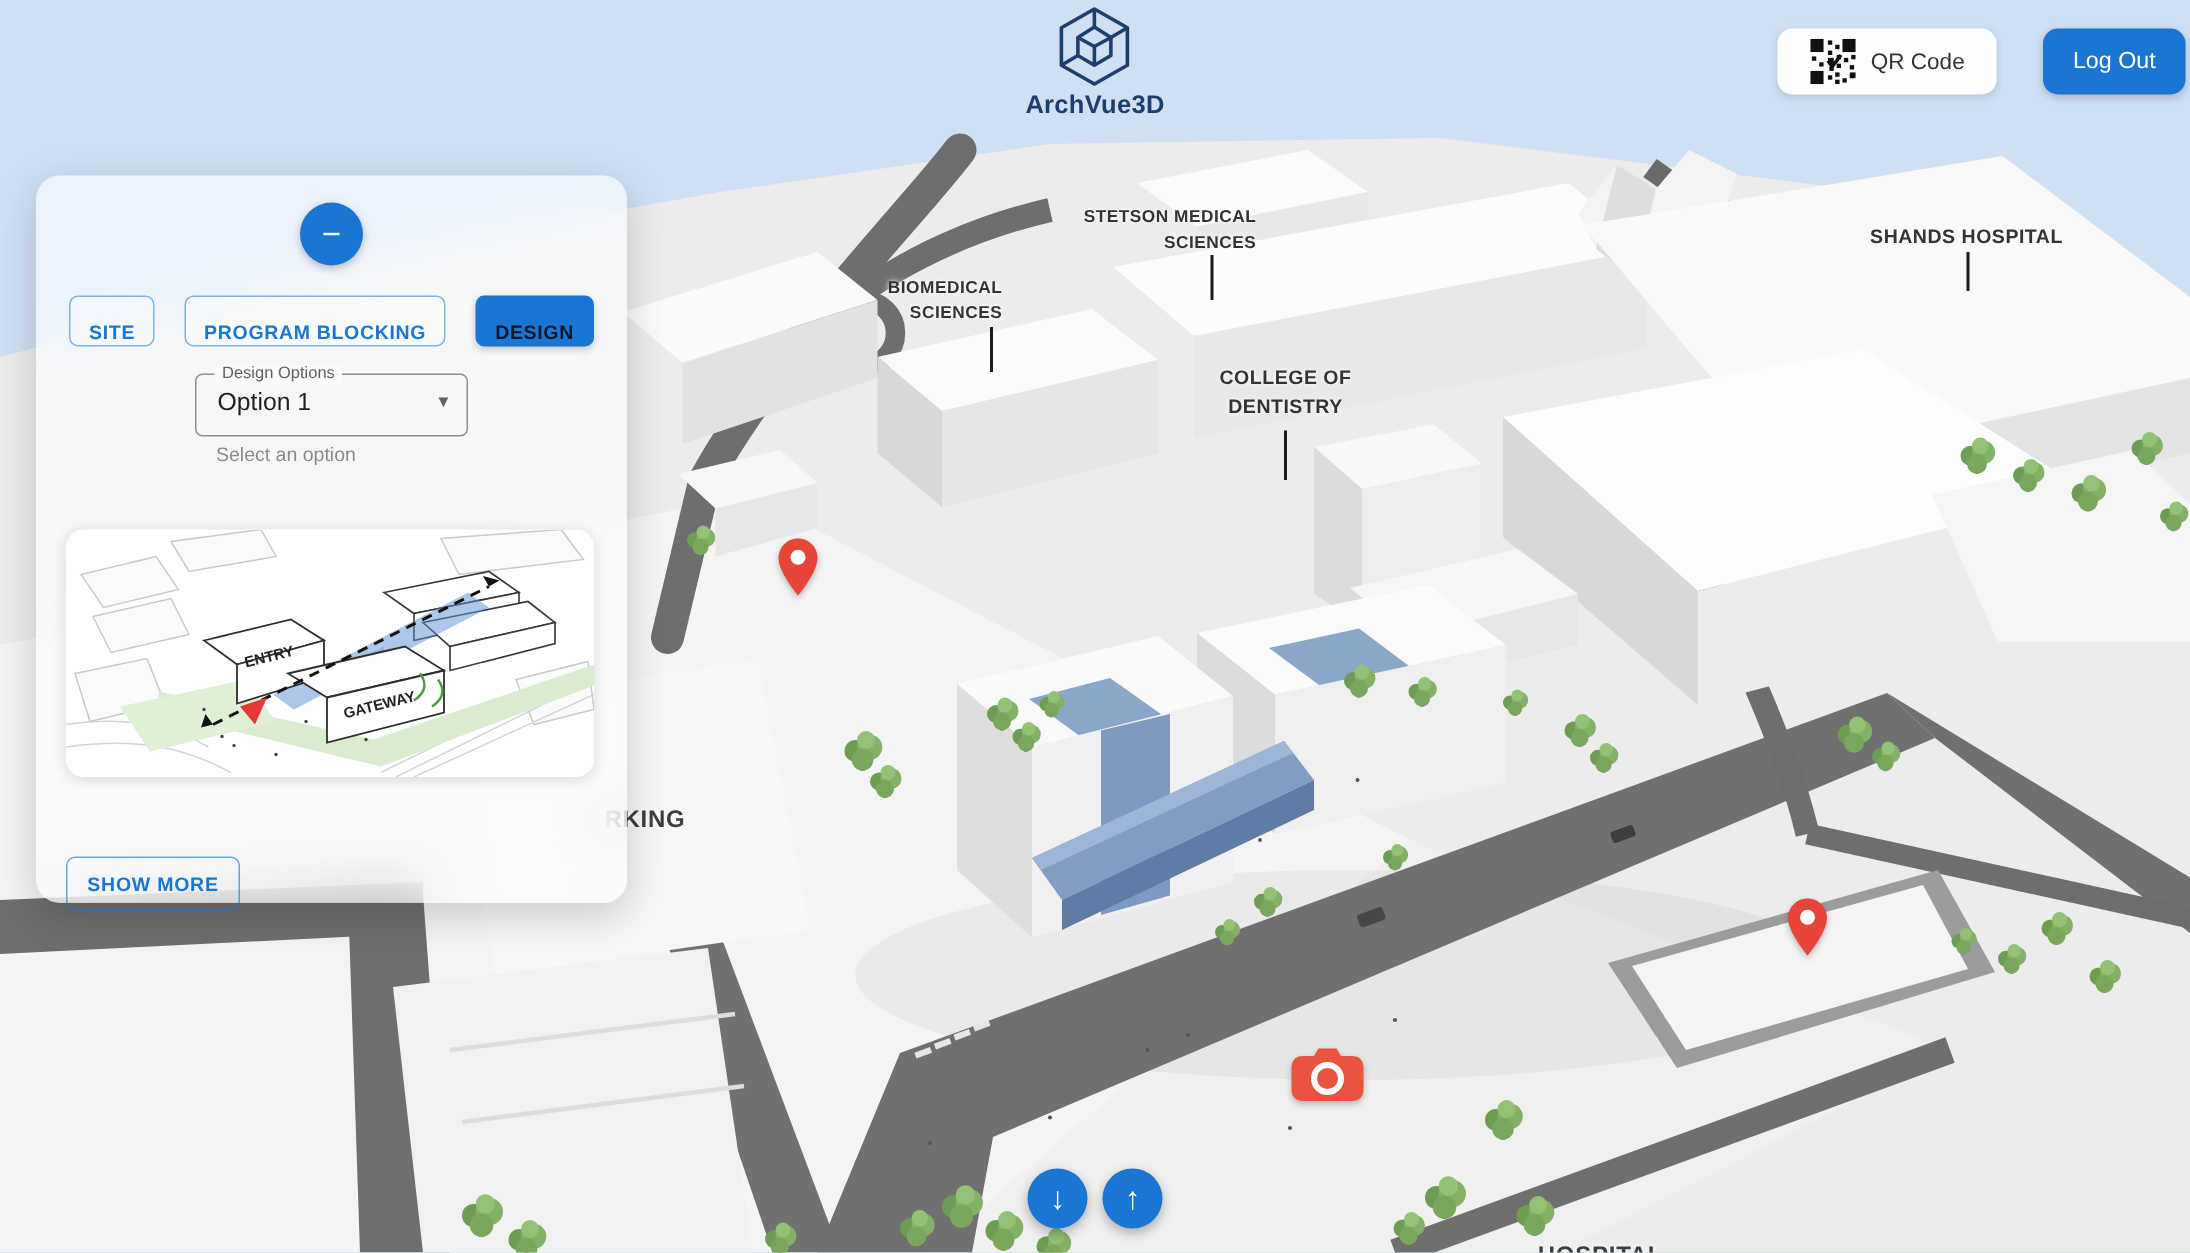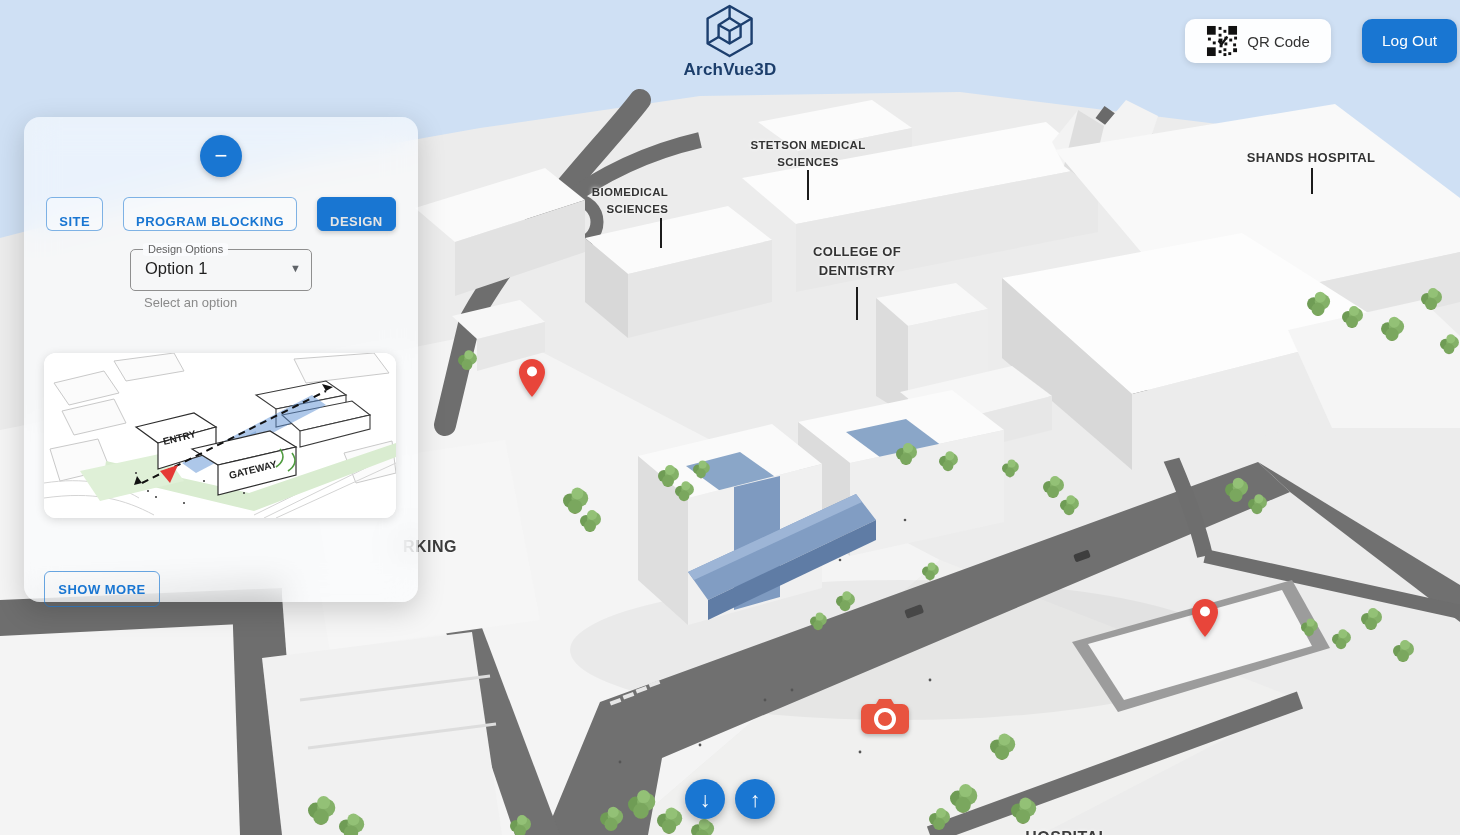--- a/index.html
+++ b/index.html
@@ -69,21 +69,21 @@
     font-size:22px;line-height:1;display:flex;align-items:center;justify-content:center;
     box-shadow:0 2px 6px rgba(0,0,0,.25);
   }
   .tab-row{position:absolute;left:0;top:80px;width:100%;display:flex;justify-content:center;gap:20px;}
   .tab{
     height:31px;border-radius:6px;border:1px solid rgba(25,118,210,.55);
     background:rgba(255,255,255,.35);color:#1976d2;cursor:pointer;
     font-size:13px;font-weight:700;letter-spacing:.45px;
     font-family:"Liberation Sans",sans-serif;padding:16px 12px;
   }
-  .tab.active{background:#1976d2;color:#e5e5e5;border-color:#1976d2;box-shadow:0 2px 5px rgba(0,0,0,.2);}
+  .tab.active{background:#1976d2;color:#0f172a;border-color:#1976d2;box-shadow:0 2px 5px rgba(0,0,0,.2);}
 
   .select-wrap{position:absolute;left:106px;top:132px;width:180px;height:40px;
     border:1px solid #8f8f8f;border-radius:5px;cursor:pointer;}
   .select-label{
     position:absolute;left:12px;top:-7px;padding:0 5px;font-size:11px;color:#616161;
     background:rgba(250,251,253,.95);border-radius:3px;line-height:1.2;
   }
   .select-value{position:absolute;left:14px;top:9px;font-size:16.5px;color:#1f1f1f;}
   .select-caret{position:absolute;right:10px;top:12px;font-size:11px;color:#5f6368;}
   .select-helper{position:absolute;left:120px;top:178px;font-size:13px;color:#8a8a8a;}
@@ -241,21 +241,21 @@
   <use href="#tree" transform="translate(641,807) scale(1.3)"></use>
   <use href="#tree" transform="translate(669,823) scale(1.2)"></use>
   <use href="#tree" transform="translate(611,821) scale(1.1)"></use>
   <use href="#tree" transform="translate(702,833) scale(1.1)"></use>
   <use href="#tree" transform="translate(321,813) scale(1.3)"></use>
   <use href="#tree" transform="translate(351,829) scale(1.2)"></use>
   <use href="#tree" transform="translate(520,828)"></use>
 </svg>
 </div>
 
-<div class="map-label" style="left:808px;top:137px;">
+<div class="map-label" style="left:780px;top:137px;text-align:right;">
   <div>STETSON MEDICAL</div>
     <div>SCIENCES</div>
 </div>
 <div class="leader" style="left:807px;top:170px;height:30px;"></div>
 
 <div class="map-label" style="left:630px;top:184px;text-align:right;">
   <div>BIOMEDICAL</div>
     <div>SCIENCES</div>
 </div>
 <div class="leader" style="left:660px;top:218px;height:30px;"></div>

